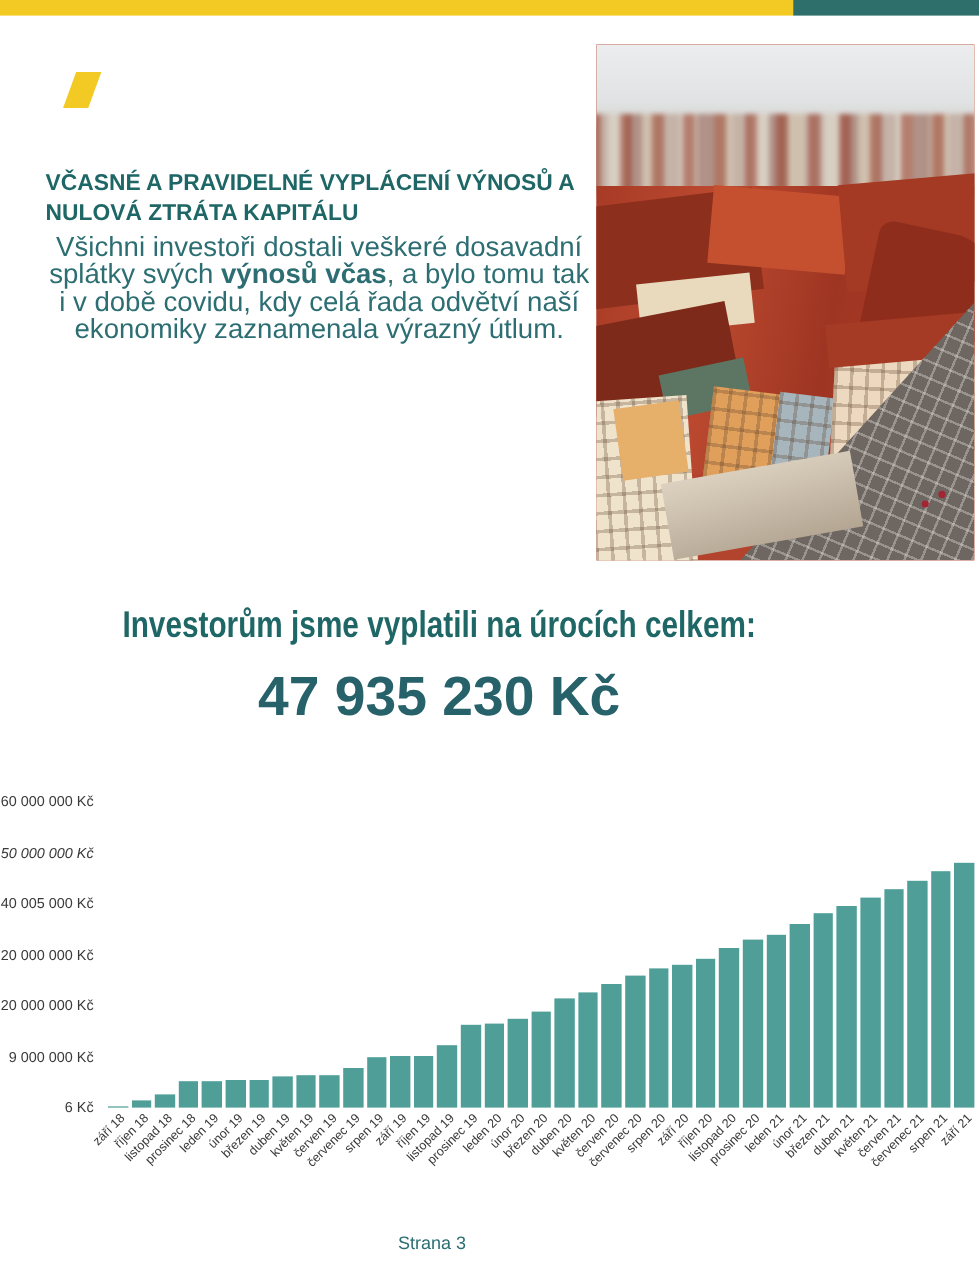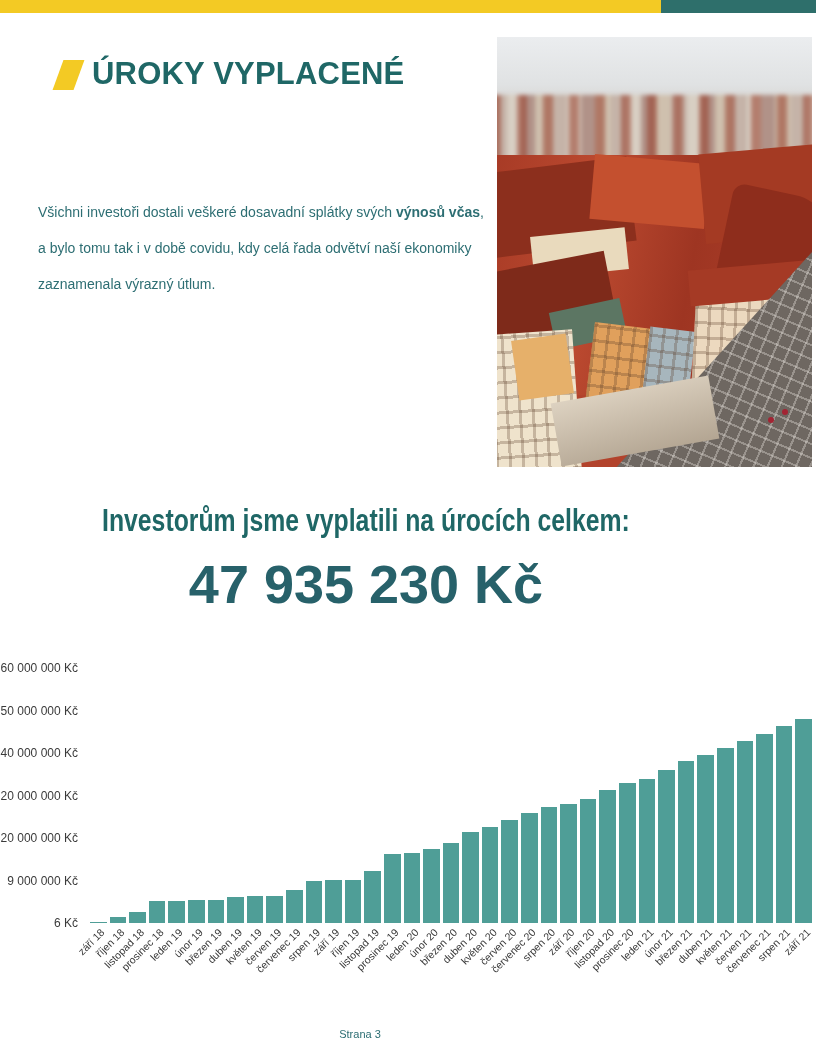--- a/index.html
+++ b/index.html
@@ -20,21 +20,21 @@
   .accent-slash { width:21px; height:30px; margin:5px 13px 0 0;
     background:var(--accent-yellow,#f3ca24); transform:skewX(-20deg); }
   h1.page-title { font-size:31px; line-height:38px; font-weight:bold;
     color:var(--teal-dark,#1f6766); letter-spacing:.2px; }
   h1.page-title span { display:block; }
 
   
   .subtitle { position:absolute; left:38px; top:140px; width:452px;
     font-size:19px; line-height:25px; font-weight:bold; color:var(--teal-dark,#1f6766); }
   .intro-text { position:absolute; left:38px; top:194px; width:456px;
-    font-size:14px; line-height:36px; color:var(--teal-body,#2d6e73); }
+    font-size:23px; line-height:23px; color:var(--teal-body,#2d6e73);text-align:center; }
   .intro-text strong { font-weight:bold; }
 
   
   .photo { position:absolute; left:497px; top:37px; width:315px; height:430px;
     overflow:hidden; background:#b2432c; }
   .photo > div { position:absolute; }
   .p-sky { left:0; right:0; top:0; height:68px;
     background:linear-gradient(#ebedef 0%, #e0e2e3 70%, #d6d4d1 100%); }
   .p-far { left:-6px; right:-6px; top:58px; height:68px;
     background:
@@ -69,55 +69,55 @@
   .p-awning { left:58px; top:352px; width:160px; height:64px; transform:rotate(-10deg);
     background:linear-gradient(175deg,#ddd2c1,#b3a592); }
   .p-dot { position:absolute; width:6px; height:6px; border-radius:50%; background:#a32433; }
   .p-dot.d1 { right:24px; bottom:52px; }
   .p-dot.d2 { right:38px; bottom:44px; }
 
   
   .summary { position:absolute; left:0; top:503px; width:732px; text-align:center; }
   .summary-heading { font-size:31px; font-weight:bold; color:var(--teal-dark,#1f6766);
     display:inline-block; transform:scaleX(.8); transform-origin:center; white-space:nowrap; }
-  .summary-amount { margin-top:14px; font-size:54px; font-weight:bold; color:var(--teal-amount,#27616a); }
+  .summary-amount { margin-top:14px; font-size:46px; font-weight:bold; color:var(--teal-amount,#27616a); }
 
   
   .chart { position:absolute; left:0; top:662px; width:816px; height:362px; }
   .y-axis { position:absolute; left:0; top:6px; width:86px; height:255px; }
   .ylab { position:absolute; right:8px; font-size:12px; color:var(--axis-text,#3a3a3a); white-space:nowrap; }
   .plot { position:absolute; left:90px; top:6px; width:722px; height:255px;
     display:flex; align-items:flex-end; gap:3px; }
   .slot { flex:1; position:relative; height:100%; display:flex; align-items:flex-end; }
   .bar { width:100%; background:var(--bar-color,#4f9e97); }
   .xlab { position:absolute; top:100%; margin-top:3px; right:50%;
     transform:rotate(-45deg); transform-origin:100% 0;
     font-size:10.5px; color:var(--axis-text,#3a3a3a); white-space:nowrap; }
 
   
   .footer { position:absolute; left:0; top:1028px; width:720px; text-align:center;
-    font-size:11px; color:var(--teal-body,#2d6e73); }
+    font-size:15px; color:var(--teal-body,#2d6e73); }
 </style>
 </head>
 <body>
 
 <div class="page">
 
   <div class="top-bar">
     <div class="seg-yellow"></div>
     <div class="seg-teal"></div>
   </div>
 
   <div class="title-row">
     <div class="accent-slash"></div>
     <h1 class="page-title">
-      <span>ÚROKY VYPLACENÉ</span>
     </h1>
   </div>
 
+  <h2 class="subtitle">VČASNÉ A PRAVIDELNÉ VYPLÁCENÍ VÝNOSŮ A NULOVÁ ZTRÁTA KAPITÁLU</h2>
 
   <div class="intro-text">
     <p><span>Všichni investoři dostali veškeré dosavadní splátky svých </span><strong>výnosů včas</strong><span>, a bylo tomu tak i v době covidu, kdy celá řada odvětví naší ekonomiky zaznamenala výrazný útlum.</span></p>
   </div>
 
   <div class="photo">
     <div class="p-sky"></div>
     <div class="p-far"></div>
     <div class="p-roofbase"></div>
     <div class="r-a"></div>
@@ -143,22 +143,22 @@
     <div class="summary-heading">Investorům jsme vyplatili na úrocích celkem:</div>
     <div class="summary-amount">47 935 230 Kč</div>
   </div>
 
   <div class="chart">
     <div class="y-axis">
         <span class="ylab" style="bottom: -7px;">6 Kč</span>
         <span class="ylab" style="bottom: 35.5px;">9 000 000 Kč</span>
         <span class="ylab" style="bottom: 78px; text-align: right;">20 000 000 Kč</span>
         <span class="ylab" style="bottom: 120.5px;">20 000 000 Kč</span>
-        <span class="ylab" style="bottom: 163px;">40 000 000 Kč</span>
-        <span class="ylab" style="bottom: 205.5px;">50 000 000 Kč</span>
+        <span class="ylab" style="bottom: 163px;">40 005 000 Kč</span>
+        <span class="ylab" style="bottom: 205.5px; font-style: italic;">50 000 000 Kč</span>
         <span class="ylab" style="bottom: 248px;">60 000 000 Kč</span>
       </div>
     <div class="plot">
         <div class="slot">
           <div class="bar" style="height: 0.416667%;"></div>
           <span class="xlab">září 18</span>
         </div>
         <div class="slot">
           <div class="bar" style="height: 2.16667%;"></div>
           <span class="xlab">říjen 18</span>

